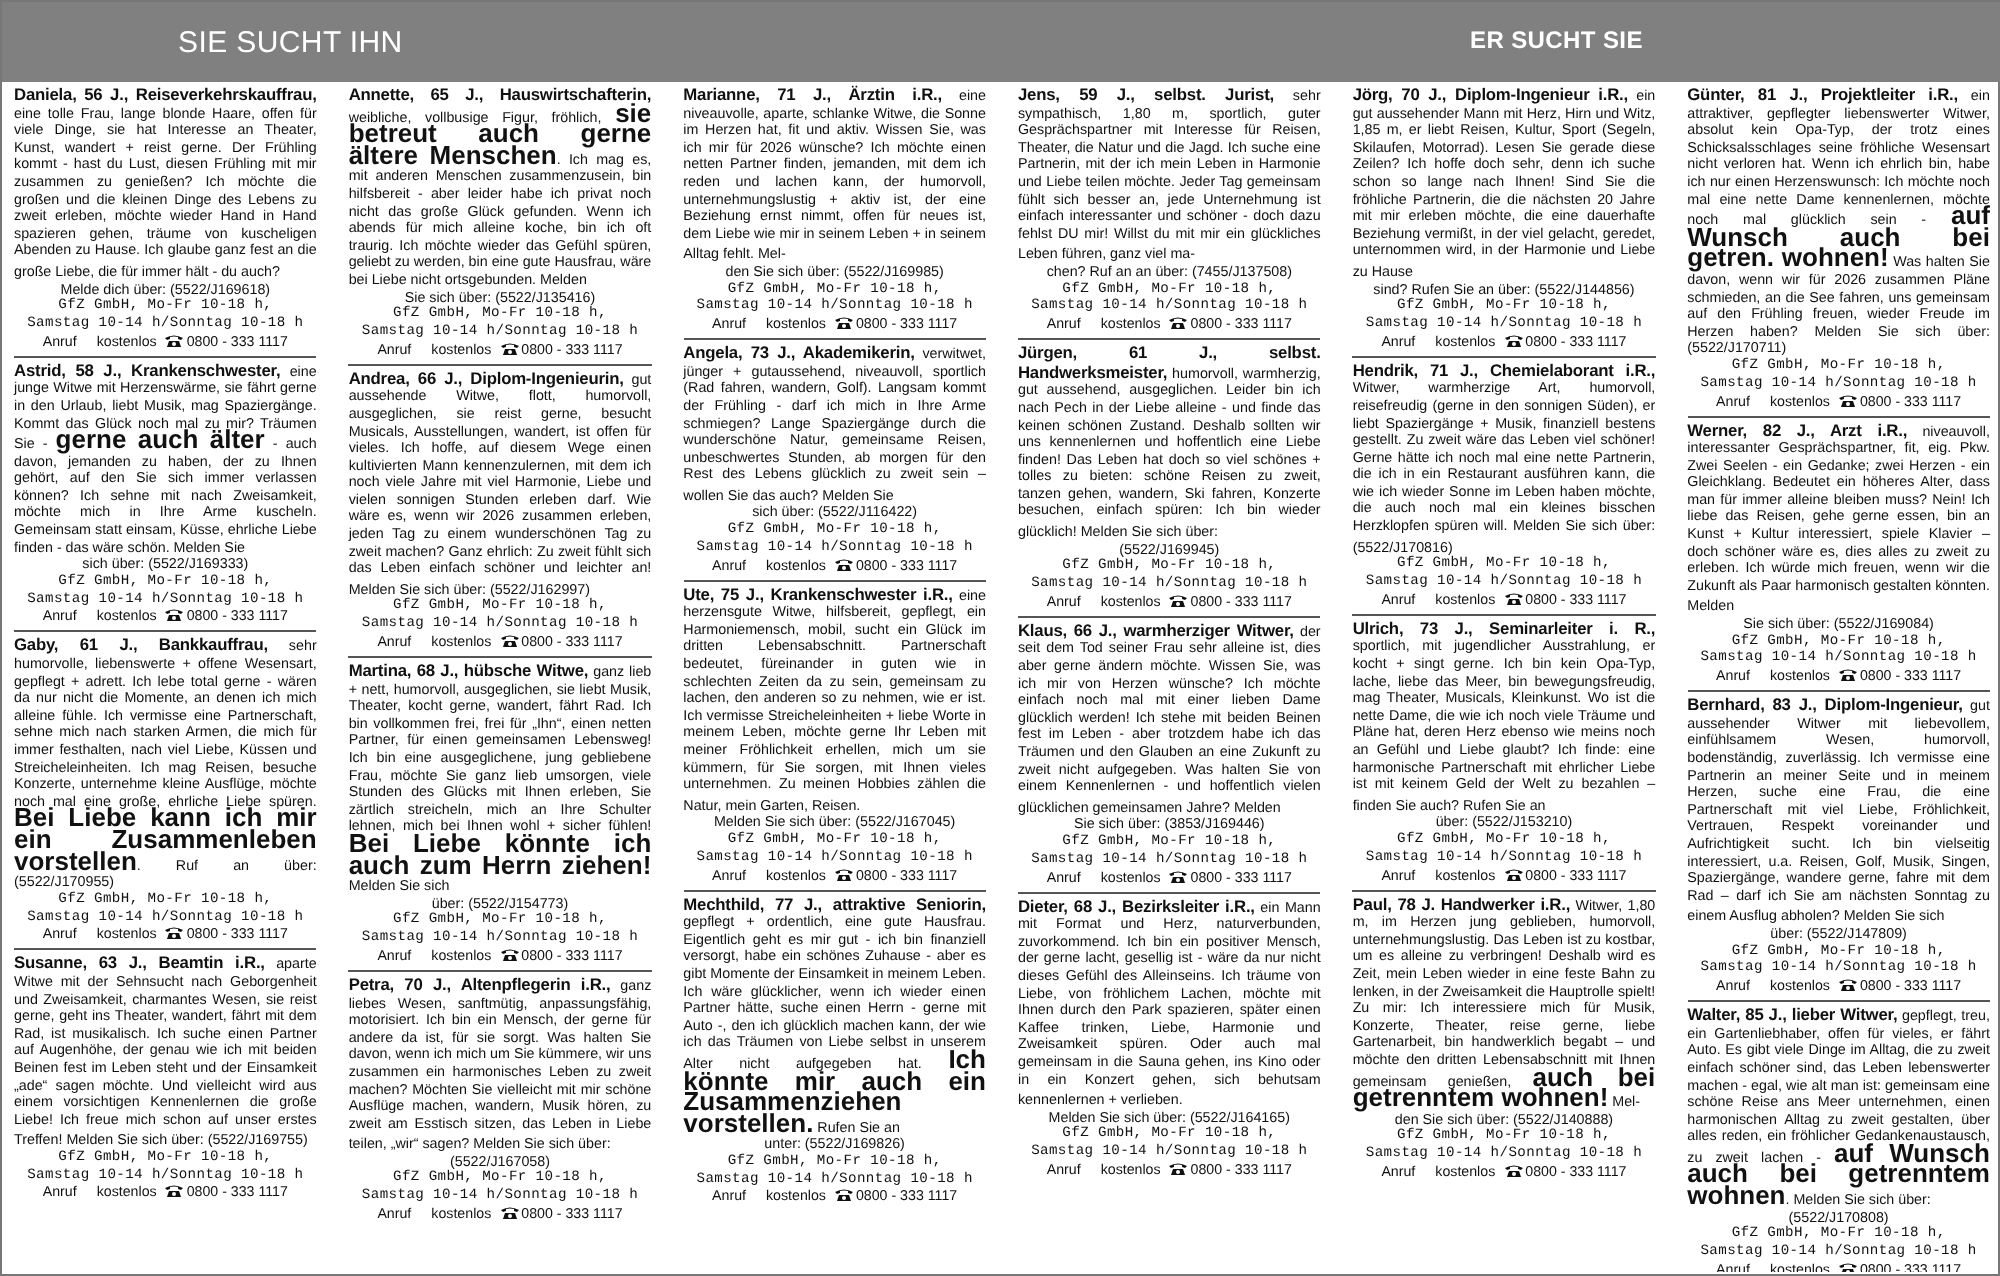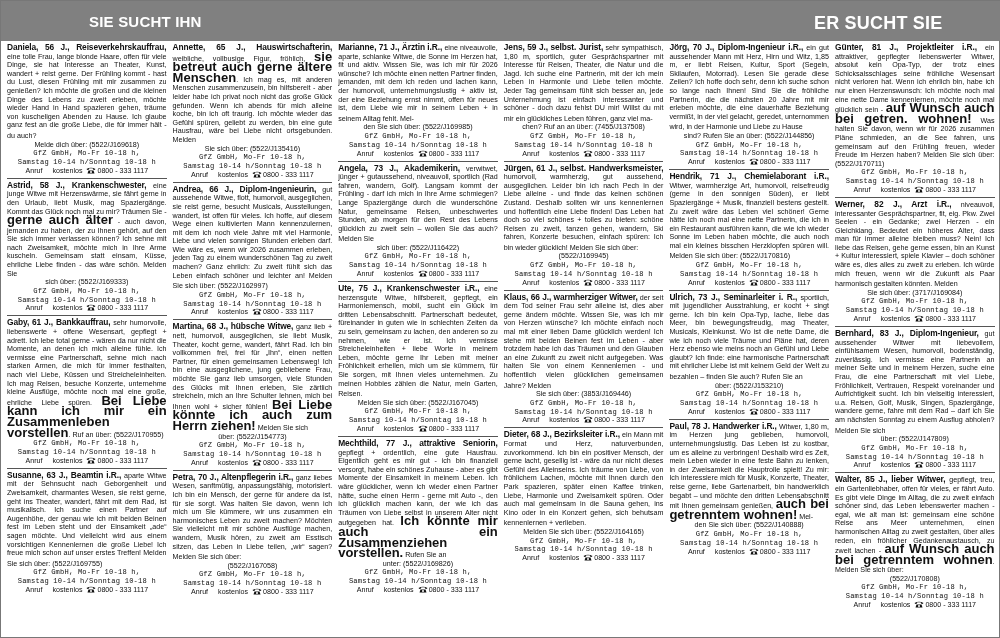--- a/index.html
+++ b/index.html
@@ -1,23 +1,23 @@
 <!DOCTYPE html>
 <html><head>
 <meta charset="utf-8">
 <style>
   * { box-sizing: border-box; margin: 0; padding: 0; }
   html, body { width: 1000px; height: 638px; overflow: hidden; background: #fff; }
   body { font-family: "Liberation Sans", sans-serif; color: #111; }
   .page { position: relative; width: 1000px; height: 638px; border: 1px solid #777; background: #fff; }
   .header { position: absolute; left: 0; top: 0; width: 1000px; height: 40px; background: #808080; color: #fff; }
-  .header .left { position: absolute; left: 88px; top: 12px; font-weight: bold; font-size: 15px; letter-spacing: 0.2px; }
+  .header .left { position: absolute; left: 88px; top: 12px; font-weight: normal; font-size: 15px; letter-spacing: 0.2px; }
   .header .title { position: absolute; left: 316px; top: 0px; font-weight: bold; font-size: 38px; line-height: 40px; letter-spacing: 0.5px; }
-  .header .right { position: absolute; left: 813px; top: 12px; font-weight: bold; font-size: 18px; letter-spacing: 0.2px; }
-  .cols { position: absolute; left: 3px; top: 41px; width: 994px; height: 594px; display: flex; gap: 0; }
+  .header .right { position: absolute; left: 734px; top: 12px; font-weight: bold; font-size: 12px; letter-spacing: 0.2px; }
+  .cols { position: absolute; left: 3px; top: 41px; width: 994px; height: 594px; display: flex; gap: 10px; }
   .col { width: 165.6px; padding: 0 3px; height: 100%; overflow: hidden; display: flex; flex-direction: column; }
   .ad { font-size: 7.15px; line-height: 8.6px; text-align: justify; text-align-last: left; padding: 1px 0 2px; border-bottom: 1.2px solid #555; margin-bottom: 1px; }
   .ad:last-child { border-bottom: none; }
   .ad .name { font-weight: bold; font-size: 8.4px; letter-spacing: -0.1px; }
   .ad .hl { font-weight: bold; font-size: 13px; }
   .ad .contact { text-align: center; text-align-last: center; }
   .ad .gfz { text-align: center; text-align-last: center; font-family: Liberation Mono, monospace; font-size: 7.1px; line-height: 8.8px; letter-spacing: 0.2px; }
   .ad .phone-line { text-align: center; text-align-last: center; font-size: 7.1px; line-height: 9px; }
   .ad .phone-icon { display: inline-block; width: 10px; height: 7px; vertical-align: -1px; margin: 0 1px 0 4px; }
   .spacer { display: inline-block; width: 10px; }
@@ -269,21 +269,21 @@
     <div class="gfz">GfZ GmbH, Mo-Fr 10-18 h,</div>
     <div class="gfz hours">Samstag 10-14 h/Sonntag 10-18 h</div>
     <div class="phone-line"><span class="call">Anruf</span><span class="spacer"></span><span class="free">kostenlos</span><svg class="phone-icon" viewBox="0 0 20 14">
               <path d="M1 4 Q10 -1 19 4 L17 6 L14 5 L14 3 Q10 2 6 3 L6 5 L3 6 Z" fill="#111"></path>
               <path d="M5 7 L15 7 L17 13 L3 13 Z" fill="#111"></path>
               <circle cx="10" cy="10" r="2" fill="#fff"></circle>
             </svg><span class="phone">0800 - 333 1117</span></div>
   </div>
         <div class="ad">
     <div class="body"><span class="name">Werner, 82 J., Arzt i.R.,</span><span class="t1"> niveauvoll, interessanter Gesprächspartner, fit, eig. Pkw. Zwei Seelen - ein Gedanke; zwei Herzen - ein Gleichklang. Bedeutet ein höheres Alter, dass man für immer alleine bleiben muss? Nein! Ich liebe das Reisen, gehe gerne essen, bin an Kunst + Kultur interessiert, spiele Klavier – doch schöner wäre es, dies alles zu zweit zu erleben. Ich würde mich freuen, wenn wir die Zukunft als Paar harmonisch gestalten könnten. Melden</span><span class="hl"></span><span class="t2"></span></div>
-    <div class="contact">Sie sich über: (3717/J169084)</div>
+    <div class="contact">Sie sich über: (5522/J169084)</div>
     <div class="gfz">GfZ GmbH, Mo-Fr 10-18 h,</div>
     <div class="gfz hours">Samstag 10-14 h/Sonntag 10-18 h</div>
     <div class="phone-line"><span class="call">Anruf</span><span class="spacer"></span><span class="free">kostenlos</span><svg class="phone-icon" viewBox="0 0 20 14">
               <path d="M1 4 Q10 -1 19 4 L17 6 L14 5 L14 3 Q10 2 6 3 L6 5 L3 6 Z" fill="#111"></path>
               <path d="M5 7 L15 7 L17 13 L3 13 Z" fill="#111"></path>
               <circle cx="10" cy="10" r="2" fill="#fff"></circle>
             </svg><span class="phone">0800 - 333 1117</span></div>
   </div>
         <div class="ad">
     <div class="body"><span class="name">Bernhard, 83 J., Diplom-Ingenieur,</span><span class="t1"> gut aussehender Witwer mit liebevollem, einfühlsamem Wesen, humorvoll, bodenständig, zuverlässig. Ich vermisse eine Partnerin an meiner Seite und in meinem Herzen, suche eine Frau, die eine Partnerschaft mit viel Liebe, Fröhlichkeit, Vertrauen, Respekt voreinander und Aufrichtigkeit sucht. Ich bin vielseitig interessiert, u.a. Reisen, Golf, Musik, Singen, Spaziergänge, wandere gerne, fahre mit dem Rad – darf ich Sie am nächsten Sonntag zu einem Ausflug abholen? Melden Sie sich</span><span class="hl"></span><span class="t2"></span></div>

